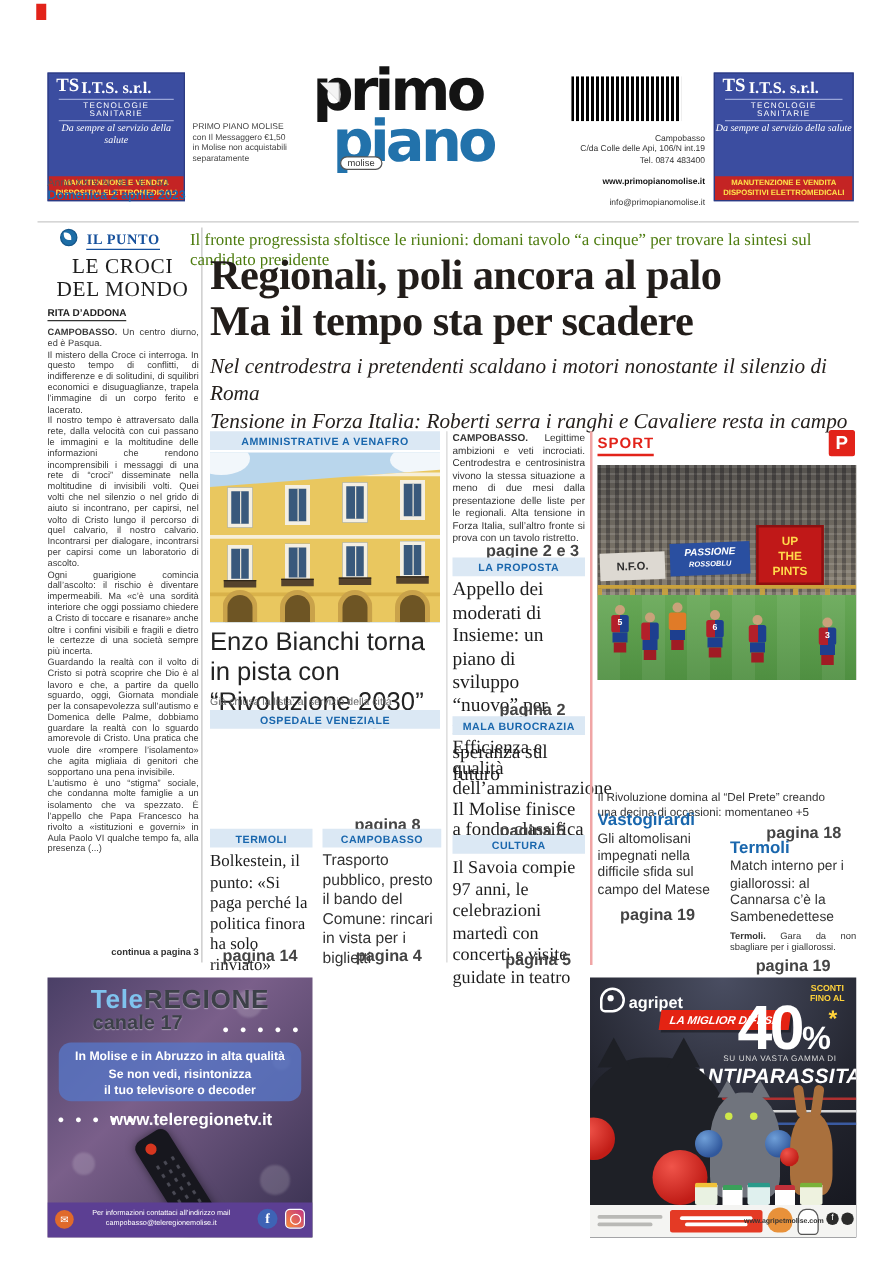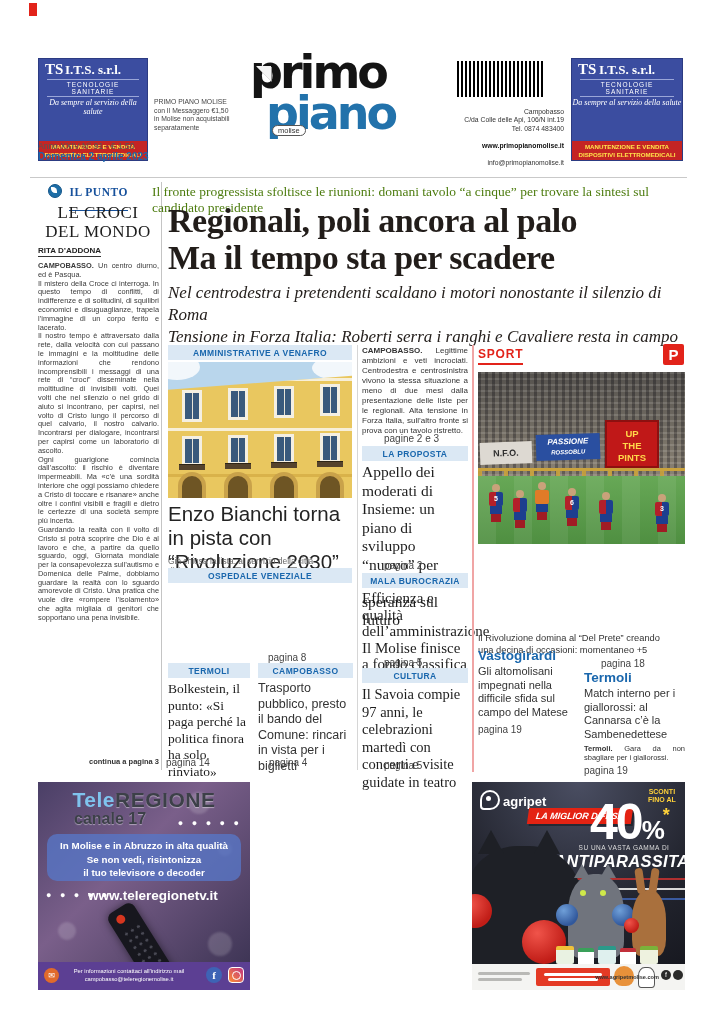--- a/index.html
+++ b/index.html
@@ -30,33 +30,33 @@
   .bluebar{left:160px;top:140px;width:525px;height:31px;background:#1d6da6;}
   .tagline{position:absolute;left:0;top:5px;width:100%;box-sizing:border-box;padding-right:190px;text-align:center;color:#fff;font-weight:bold;font-size:19px;}
   .directors{position:absolute;right:7px;top:6px;text-align:right;font-size:7px;line-height:9px;color:#e8f1fa;}
   .rule-h{height:1px;background:#c9c9c9;}
   .rule-v{width:1px;background:#c4c4c4;}
   .rule-v-red{width:2px;background:#f0a5a5;}
   
   .ilpunto-head{left:48px;top:182px;width:112px;}
   .ilpunto-icon{display:inline-block;width:12px;height:12px;border-radius:50%;background:#1d6da6;border:1px solid #14568a;vertical-align:-2px;margin-right:3px;position:relative;}
   .ilpunto-icon:after{content:"";position:absolute;left:2px;top:2px;width:6px;height:6px;background:#fff;border-radius:0 70% 0 70%;}
-  .ilpunto-label{font-family:"Liberation Serif",serif;font-weight:bold;font-size:11.5px;color:#17519c;letter-spacing:.5px;border-bottom:1px solid #17519c;padding-bottom:12px;}
+  .ilpunto-label{font-family:"Liberation Serif",serif;font-weight:bold;font-size:11.5px;color:#17519c;letter-spacing:.5px;border-bottom:1px solid #17519c;padding-bottom:1px;}
   .lc-title{left:38px;top:203px;width:120px;text-align:center;font-family:"Liberation Serif",serif;font-size:17px;line-height:19px;color:#1d1d1d;letter-spacing:.5px;}
   .lc-author{left:38px;top:246px;font-size:8px;font-weight:bold;color:#222;border-bottom:1px solid #333;padding-bottom:1px;}
   .lc-body{left:38px;top:262px;width:121px;height:492px;overflow:hidden;font-size:7.4px;line-height:8.8px;text-align:justify;color:#3a3a3a;}
   .lc-body p{margin:0;}
   .lc-continua{left:38px;top:757px;width:121px;text-align:right;font-size:7.5px;font-weight:bold;color:#333;}
   
   .kicker{left:152px;top:184px;width:517px;font-family:"Liberation Serif",serif;font-size:13.5px;color:#4d7c0f;}
   .headline{left:168px;top:202px;width:517px;font-family:"Liberation Serif",serif;font-weight:bold;font-size:34px;line-height:37px;letter-spacing:-.5px;color:#221d1a;}
   .deck{left:168px;top:282px;width:517px;font-family:"Liberation Serif",serif;font-style:italic;font-size:17px;line-height:22px;color:#26211e;}
   
   .lbl{background:#dbe8f4;color:#1a67ad;font-weight:bold;font-size:8.5px;letter-spacing:.4px;text-align:center;padding:2.5px 0;}
-  .pg{font-size:10px;font-weight:normal;color:#444;text-align:left;}
+  .pg{font-size:13px;font-weight:bold;color:#444;text-align:center;}
   
   .venafro-photo{left:168px;top:362px;width:184px;height:136px;background:#b9d6ec;overflow:hidden;}
   .cloud{position:absolute;background:#f2f7fb;border-radius:50%;}
   .building{position:absolute;left:0;right:0;top:10px;bottom:0;background:#e9c75f;clip-path:polygon(0 14%,100% 3%,100% 100%,0 100%);}
   .cornice{position:absolute;left:0;right:0;height:3px;background:#f7efd8;}
   .window{position:absolute;width:20px;height:32px;background:#39597c;border:3px solid #f4efe2;box-sizing:border-box;}
   .window:after{content:"";position:absolute;left:50%;top:0;bottom:0;width:1px;background:#e8e4d8;}
   .rail{position:absolute;width:26px;height:5px;background:#55432c;border-top:1px solid #2e2517;}
   .arch{position:absolute;bottom:0;width:28px;height:26px;background:#6e5524;border:4px solid #c9a24a;border-bottom:none;border-radius:14px 14px 0 0;box-sizing:border-box;}
   .venafro-hl{left:168px;top:502px;width:184px;font-size:20.5px;line-height:24px;color:#232323;}
@@ -224,20 +224,21 @@
     <span class="ilpunto-label">IL PUNTO</span>
   </div>
   <div class="abs lc-title serif">LE CROCI DEL MONDO</div>
   <div class="abs lc-author">RITA D’ADDONA</div>
   <div class="abs lc-body">
     <p><strong>CAMPOBASSO.</strong><span> Un centro diurno, ed è Pasqua.</span></p>
     <p>Il mistero della Croce ci interroga. In questo tempo di conflitti, di indifferenze e di solitudini, di squilibri economici e disuguaglianze, trapela l’immagine di un corpo ferito e lacerato.</p>
     <p>Il nostro tempo è attraversato dalla rete, dalla velocità con cui passano le immagini e la moltitudine delle informazioni che rendono incomprensibili i messaggi di una rete di “croci” disseminate nella moltitudine di invisibili volti. Quei volti che nel silenzio o nel grido di aiuto si incontrano, per capirsi, nel volto di Cristo lungo il percorso di quel calvario, il nostro calvario. Incontrarsi per dialogare, incontrarsi per capirsi come un laboratorio di ascolto.</p>
     <p>Ogni guarigione comincia dall’ascolto: il rischio è diventare impermeabili. Ma «c’è una sordità interiore che oggi possiamo chiedere a Cristo di toccare e risanare» anche oltre i confini visibili e fragili e dietro le certezze di una società sempre più incerta.</p>
     <p>Guardando la realtà con il volto di Cristo si potrà scoprire che Dio è al lavoro e che, a partire da quello sguardo, oggi, Giornata mondiale per la consapevolezza sull’autismo e Domenica delle Palme, dobbiamo guardare la realtà con lo sguardo amorevole di Cristo. Una pratica che vuole dire «rompere l’isolamento» che agita migliaia di genitori che sopportano una pena invisibile.</p>
+    <p>L’autismo è uno “stigma” sociale, che condanna molte famiglie a un isolamento che va spezzato. È l’appello che Papa Francesco ha rivolto a «istituzioni e governi» in Aula Paolo VI qualche tempo fa, alla presenza (...)</p>
   </div>
   <div class="abs lc-continua">continua a pagina 3</div>
 
   <div class="abs rule-v" style="left:161px;top:182px;height:588px;"></div>
 
   <div class="abs kicker">Il fronte progressista sfoltisce le riunioni: domani tavolo “a cinque” per trovare la sintesi sul candidato presidente</div>
   <div class="abs deck">
     <div>Nel centrodestra i pretendenti scaldano i motori nonostante il silenzio di Roma</div>
     <div>Tensione in Forza Italia: Roberti serra i ranghi e Cavaliere resta in campo</div>
   </div>

